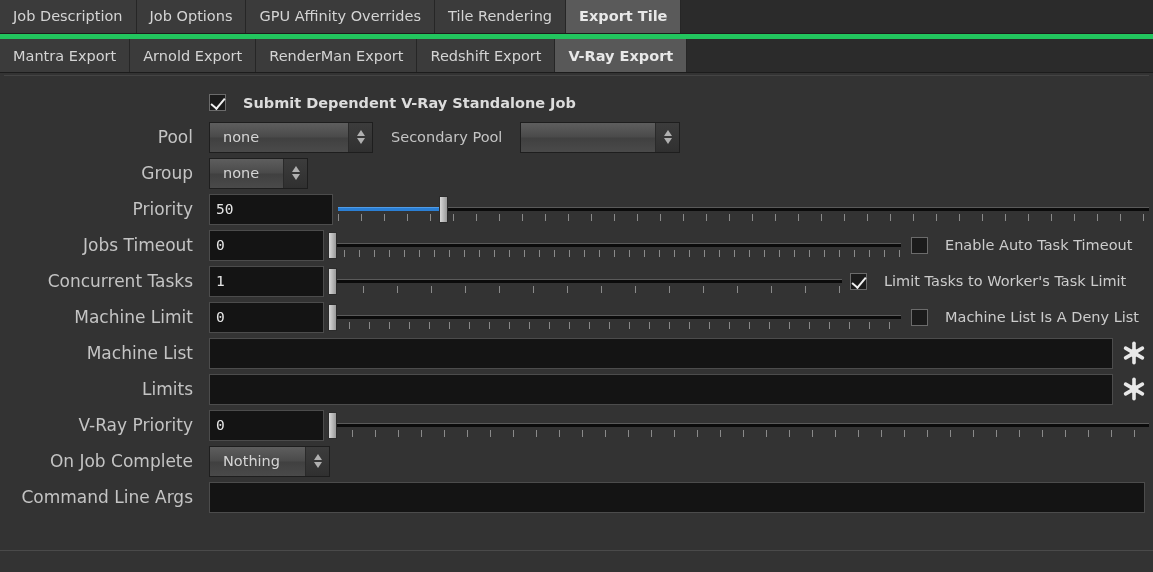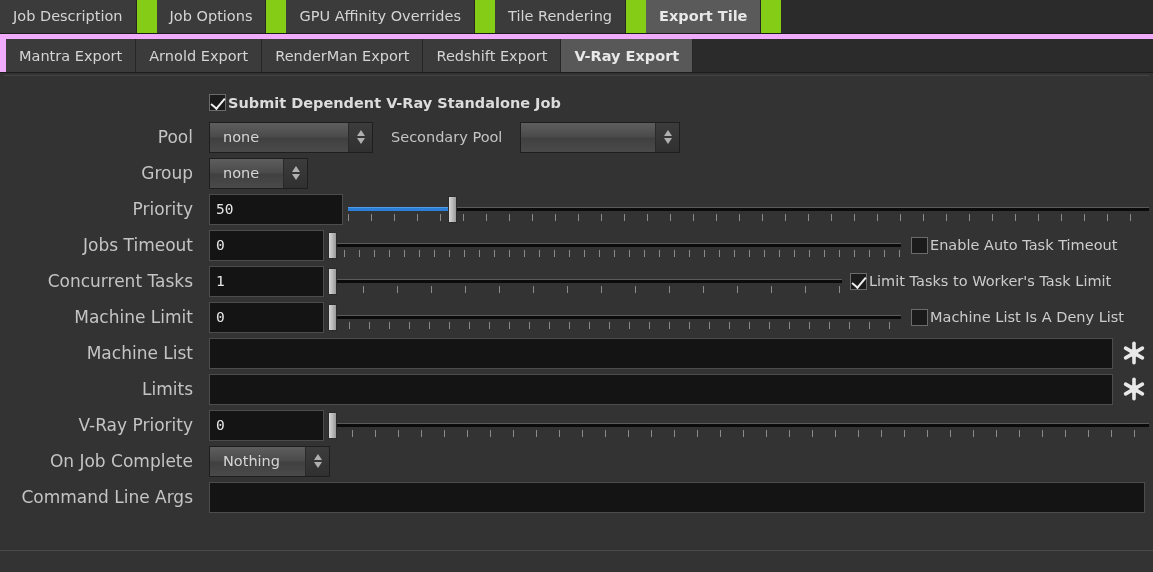--- a/index.html
+++ b/index.html
@@ -11,25 +11,24 @@
   }
   body { position: relative; }
 
   
   .tabbar {
     display: flex; align-items: flex-end;
     background: #2b2b2b;
     height: 34px;
     position: relative;
   }
-  .tabbar.row1 { background: #84cc16; border-bottom: 1px solid #1c1c1c; gap: 20px; }
+  .tabbar.row1 { background: #0f766e; border-bottom: 1px solid #1c1c1c; }
   .tabbar.row2 {
     height: 39px;
-    background: #f0abfc;
-    padding-left: 6px;
+    background: #22c55e;
     border-bottom: 1px solid #1c1c1c;
   }
   .tab {
     height: 34px;
     display: flex; align-items: center; justify-content: center;
     padding: 0 13px;
     font-size: 14.5px;
     color: #d4d4d4;
     background: #3b3b3b;
     border-right: 1px solid #262626;
@@ -86,21 +85,21 @@
   .cb.checked::after {
     content: "";
     position: absolute;
     left: 4px; top: 0px;
     width: 6px; height: 12px;
     border: solid #f0f0f0;
     border-width: 0 2.6px 2.6px 0;
     transform: rotate(40deg);
   }
   .cblabel {
-    margin-left: 2px;
+    margin-left: 17px;
     font-size: 14.5px;
     color: #cccccc;
     white-space: nowrap;
   }
   .cblabel.bold { font-weight: bold; color: #dcdcdc; }
 
   
   .dd {
     height: 31px;
     display: flex;
@@ -281,21 +280,21 @@
           <i class="arw up"></i>
           <i class="arw dn"></i>
         </div>
       </div>
     </div>
   </div>
 
   <div class="row">
     <div class="lbl">Priority</div>
     <div class="ctl">
-      <div class="txt" style="width:134px">
+      <div class="txt" style="width:124px">
           <span>50</span>
         </div>
       <div class="slider">
         <div class="strack"></div>
         <div class="sfill" style="width:13%"></div>
         <div class="sticks" style="background-image:repeating-linear-gradient(to right,#8a8a8a 0 1px,transparent 1px 23px)"></div>
         <div class="shandle" style="left:calc(13% - 4px)"></div>
       </div>
     </div>
   </div>

